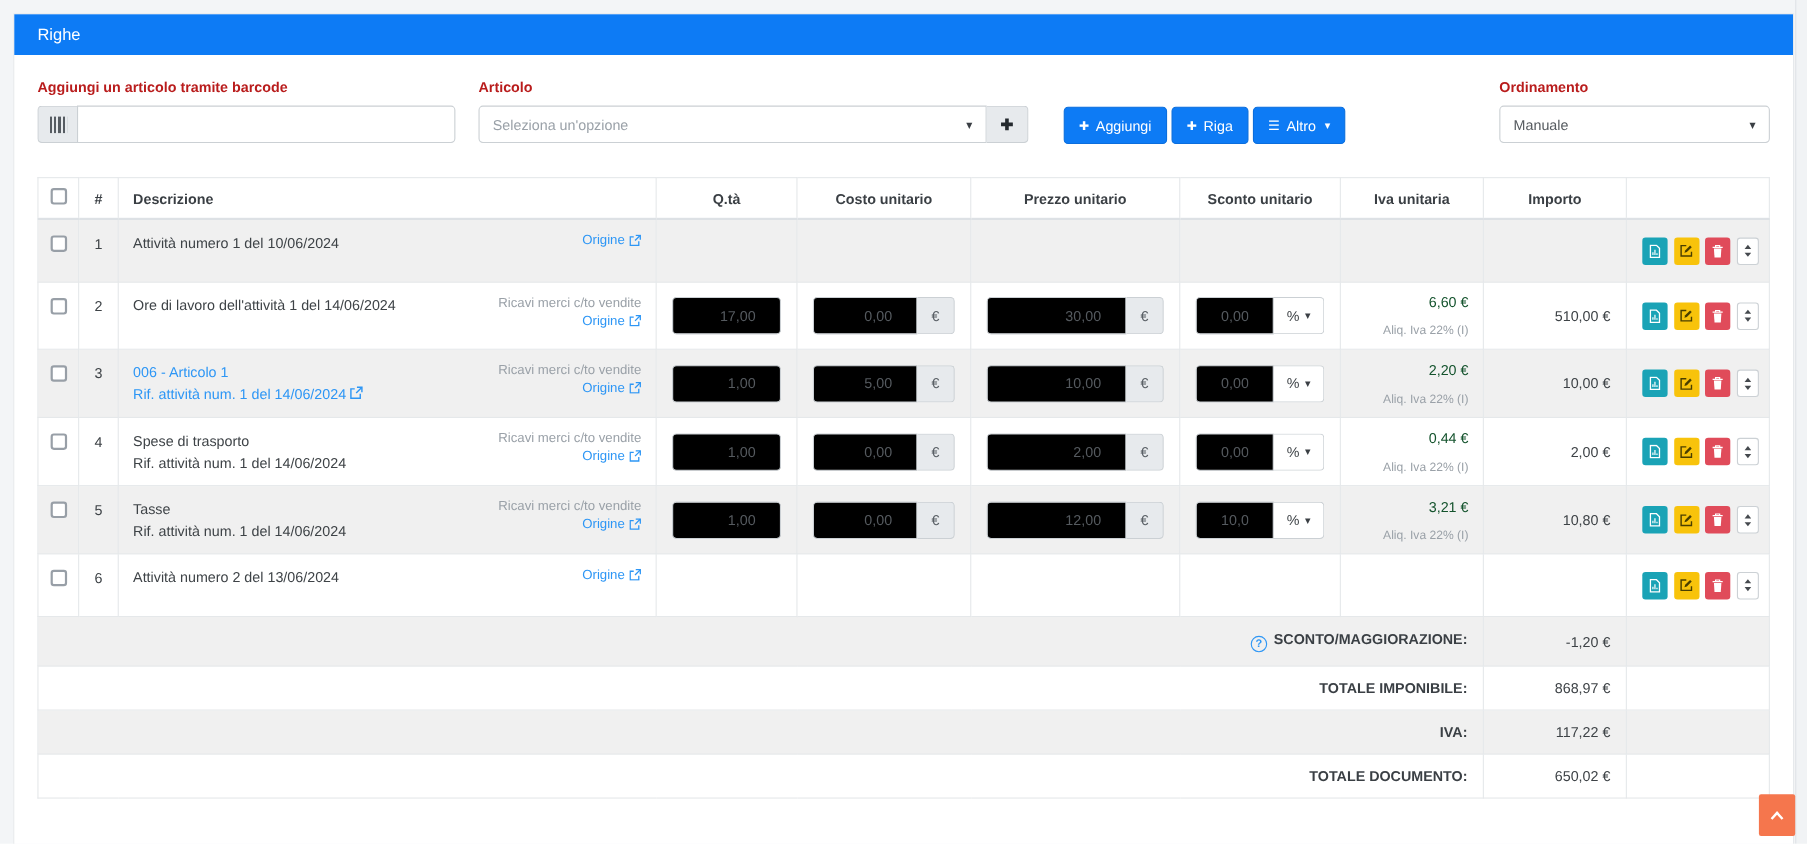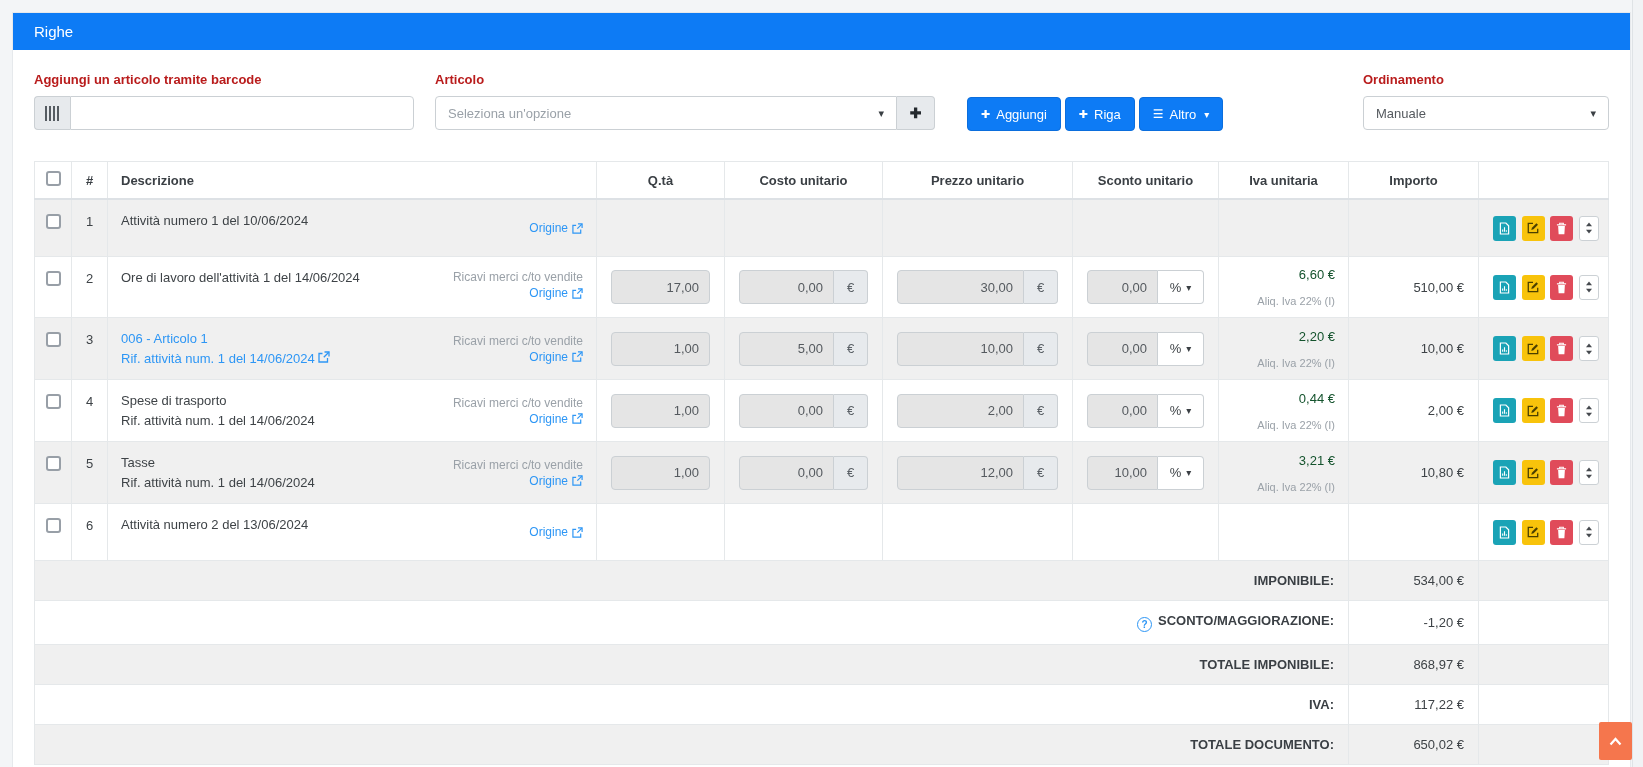--- a/index.html
+++ b/index.html
@@ -63,29 +63,29 @@
   .c-cb { text-align:center; vertical-align:top; padding-top:14px; }
   .cb { display:inline-block; width:15px; height:15px; border:2px solid #989fa7;
     border-radius:3px; background:#fff; cursor:pointer; }
   .c-num { text-align:center; vertical-align:top; padding-top:14px; color:#3e4347; }
   .c-desc { padding:11px 13px; vertical-align:top; }
   .desc { display:flex; justify-content:space-between; gap:10px; min-height:34px; }
   .desc-left { line-height:1.5; }
   .title { color:#3e4347; }
   .subtitle { color:#3e4347; }
   a.lnk, a.origine { color:#2d96f5; text-decoration:none; }
-  .desc-right { display:flex; flex-direction:column; justify-content:center;
+  .desc-right { display:flex; flex-direction:column; justify-content:flex-start;
     align-items:flex-end; gap:2px; font-size:12px; white-space:nowrap; }
   .account { color:#9aa1a8; }
   a.origine { font-size:12px; display:inline-flex; align-items:center; gap:4px; }
   svg.ext { flex:0 0 auto; }
 
   .c-input { padding:13px 14px; vertical-align:middle; }
-  .num-input { height:34px; border:1px solid #cbd0d4; border-radius:4px; background:#e5e5e5;
-    padding:0 10px; text-align:right; font-size:13px; color:#555a5f; font-family:inherit;
+  .num-input { height:34px; border:1px solid #cbd0d4; border-radius:4px; background:#000000;
+    padding:0 22px; text-align:right; font-size:13px; color:#555a5f; font-family:inherit;
     width:100%; }
   .ig { display:flex; width:100%; }
   .ig .num-input { border-radius:4px 0 0 4px; flex:1; min-width:0; }
   .addon-right { min-width:34px; background:#e7eaed; border:1px solid #cbd0d4; border-left:none;
     border-radius:0 4px 4px 0; display:flex; align-items:center; justify-content:center;
     color:#5a6066; font-size:13px; }
   .addon-pct { background:#fff; min-width:46px; gap:5px; cursor:pointer; color:#3e4347;
     font-family:inherit; }
   .addon-pct .caret { font-size:10px; color:#3a3f44; }
 
@@ -623,25 +623,20 @@
             <button class="abtn move">
                 <svg width="8" height="12" viewBox="0 0 8 12">
                   <path d="M4 0.5l3 3.8H1z" fill="#45494e"></path>
                   <path d="M4 11.5L1 7.7h6z" fill="#45494e"></path>
                 </svg>
               </button>
           </td>
         </tr>
 
         <tr>
-          <td class="sum-label" colspan="8">IMPONIBILE:</td>
-          <td class="sum-value">534,00 €</td>
-          <td></td>
-        </tr>
-        <tr>
           <td class="sum-label" colspan="8">
             <span class="help">?</span><span>SCONTO/MAGGIORAZIONE:</span>
           </td>
           <td class="sum-value">-1,20 €</td>
           <td></td>
         </tr>
         <tr>
           <td class="sum-label" colspan="8">TOTALE IMPONIBILE:</td>
           <td class="sum-value">868,97 €</td>
           <td></td>

